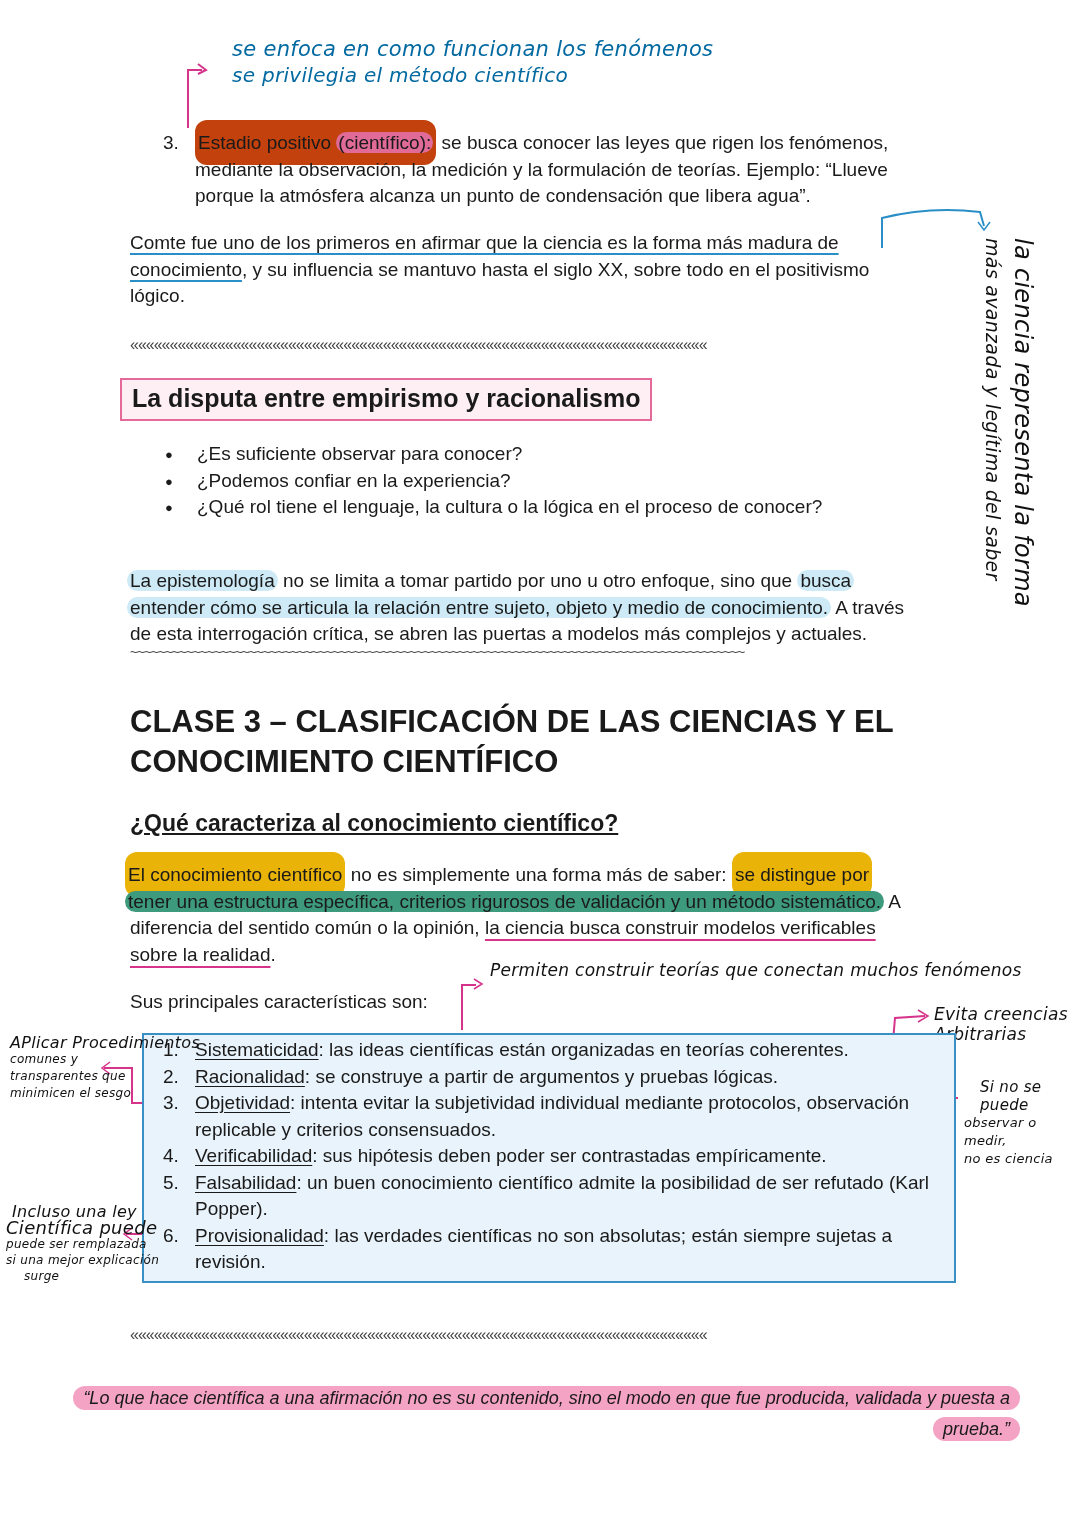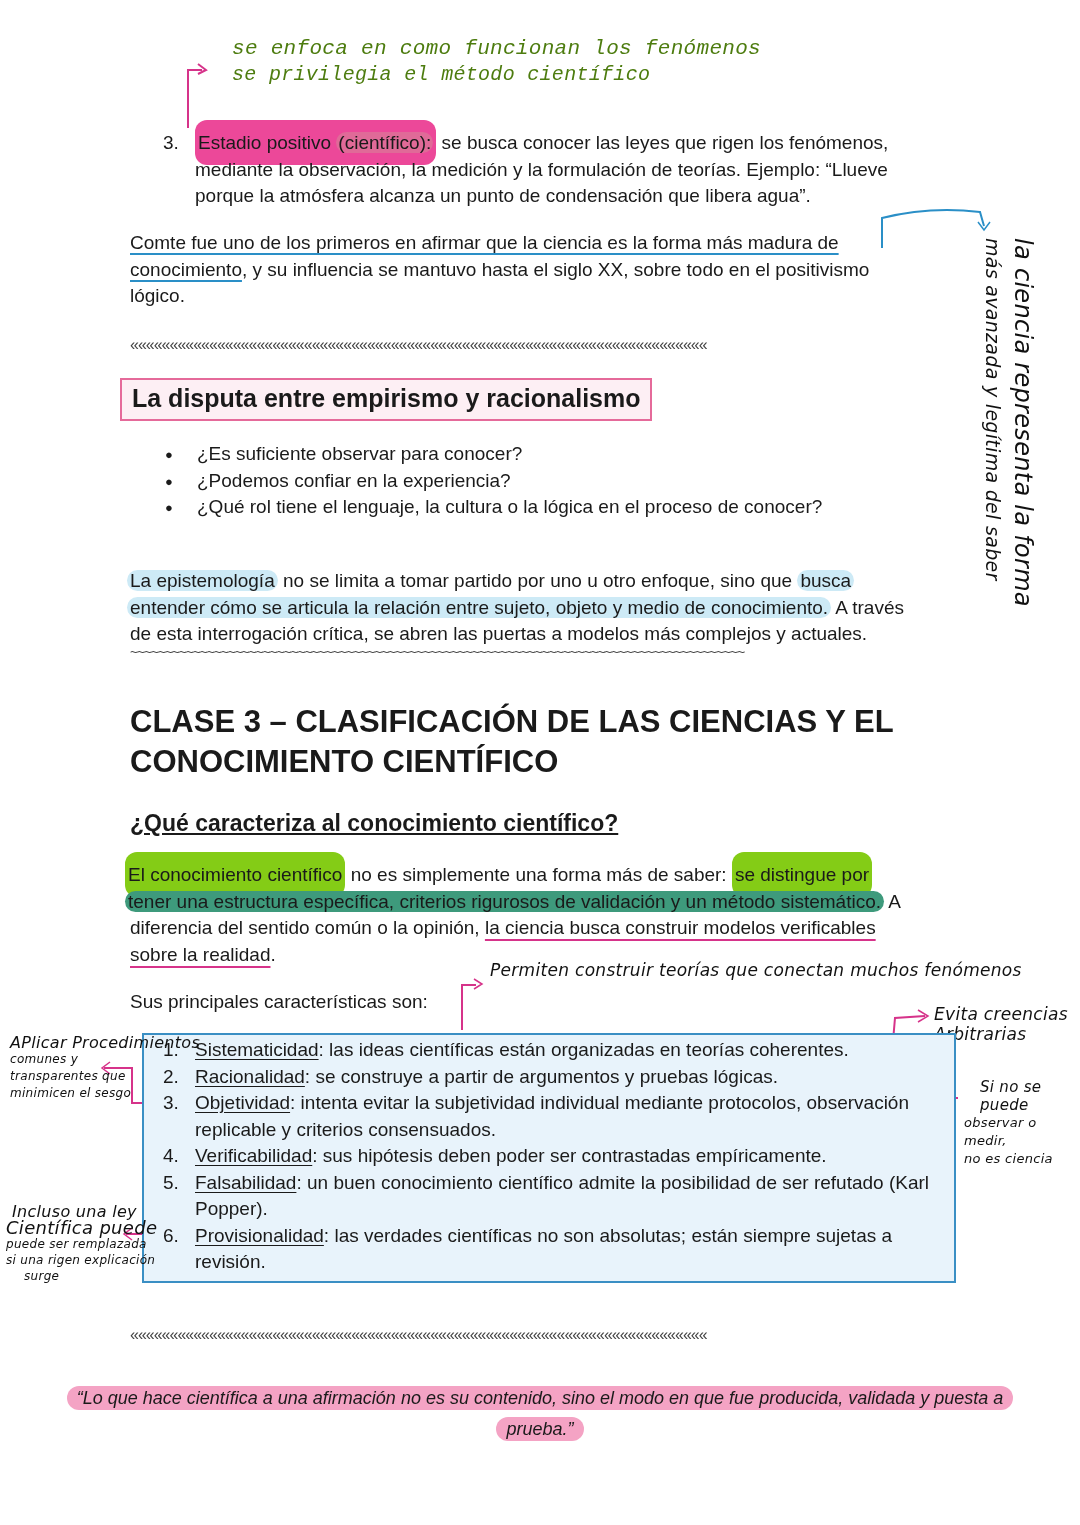--- a/index.html
+++ b/index.html
@@ -1,26 +1,26 @@
 <!DOCTYPE html>
 <html><head>
   <meta charset="utf-8">
   <style>
     html, body { margin: 0; padding: 0; background: #ffffff; }
     body { width: 1080px; height: 1525px; position: relative; overflow: hidden;
       font-family: "Liberation Sans", sans-serif; color: #1a1a1a; }
     .abs { position: absolute; }
     .body-text { font-size: 19px; line-height: 26.5px; }
     .hand { font-family: "DejaVu Sans", sans-serif; font-style: italic; font-weight: 300; letter-spacing: 0.3px; }
-    .hand-pink { color: #4d7c0f; font-family: Liberation Mono, monospace; }
+    .hand-pink { color: #0369a1; }
     .hand-black { color: #111; }
-    .hl-pink { background: #ec4899; border-radius: 12px; padding: 12px 3px; }
+    .hl-pink { background: #c2410c; border-radius: 12px; padding: 12px 3px; }
     .hl-pink-dark { background: #e06a98; border-radius: 12px; padding: 0 3px; }
     .hl-blue { background: #cdeaf6; border-radius: 12px; padding: 0 3px; }
-    .hl-green { background: #84cc16; border-radius: 12px; padding: 12px 3px; }
+    .hl-green { background: #eab308; border-radius: 12px; padding: 12px 3px; }
     .hl-green-dark { background: #3e9a7c; border-radius: 12px; padding: 0 3px; }
     .ul-blue { text-decoration: underline; text-decoration-color: #2a8fc7; text-decoration-thickness: 2px; text-underline-offset: 4px; }
     .ul-pink { text-decoration: underline; text-decoration-color: #d6338a; text-decoration-thickness: 2px; text-underline-offset: 5px; }
     .ul { text-decoration: underline; text-underline-offset: 3px; }
     .divider { font-size: 16px; letter-spacing: -1px; color: #444; white-space: nowrap; }
     .section-box { border: 2px solid #e56a9a; background: #fdeff4; padding: 4px 10px 6px 10px;
       font-weight: bold; font-size: 25px; }
     ul.bullets { margin: 0; padding-left: 0; list-style: none; }
     ul.bullets li { position: relative; padding-left: 32px; }
     ul.bullets li::before { content: "●"; position: absolute; left: 0; font-size: 13px; top: 1px; }
@@ -155,22 +155,22 @@
   <div style="font-size:16px;">APlicar Procedimientos</div>
   <div>comunes y</div>
   <div>transparentes que</div>
   <div>minimicen el sesgo</div>
 </div>
 
 <div class="abs hand hand-black" style="left:6px; top:1204px; font-size:12px; line-height:16px;">
   <div style="font-size:16px; padding-left:6px;">Incluso una ley</div>
   <div style="font-size:18px;">Científica puede</div>
   <div>puede ser remplazada</div>
-  <div>si una rigen explicación</div>
+  <div>si una mejor explicación</div>
   <div style="padding-left:18px;">surge</div>
 </div>
 
 <div class="abs divider" style="left:130px; top:1326px;">«««««««««««««««««««««««««««««««««««««««««««««««««««««««««««««««««««««««««</div>
 
-<div class="abs quote" style="left:60px; top:1383px; width:960px; text-align:center; line-height:31px;">
+<div class="abs quote" style="left:60px; top:1383px; width:960px; text-align:right; line-height:31px;">
   <div><span class="quote-hl">“Lo que hace científica a una afirmación no es su contenido, sino el modo en que fue producida, validada y puesta a</span></div>
   <div><span class="quote-hl">prueba.”</span></div>
 </div>
 
 </body></html>

